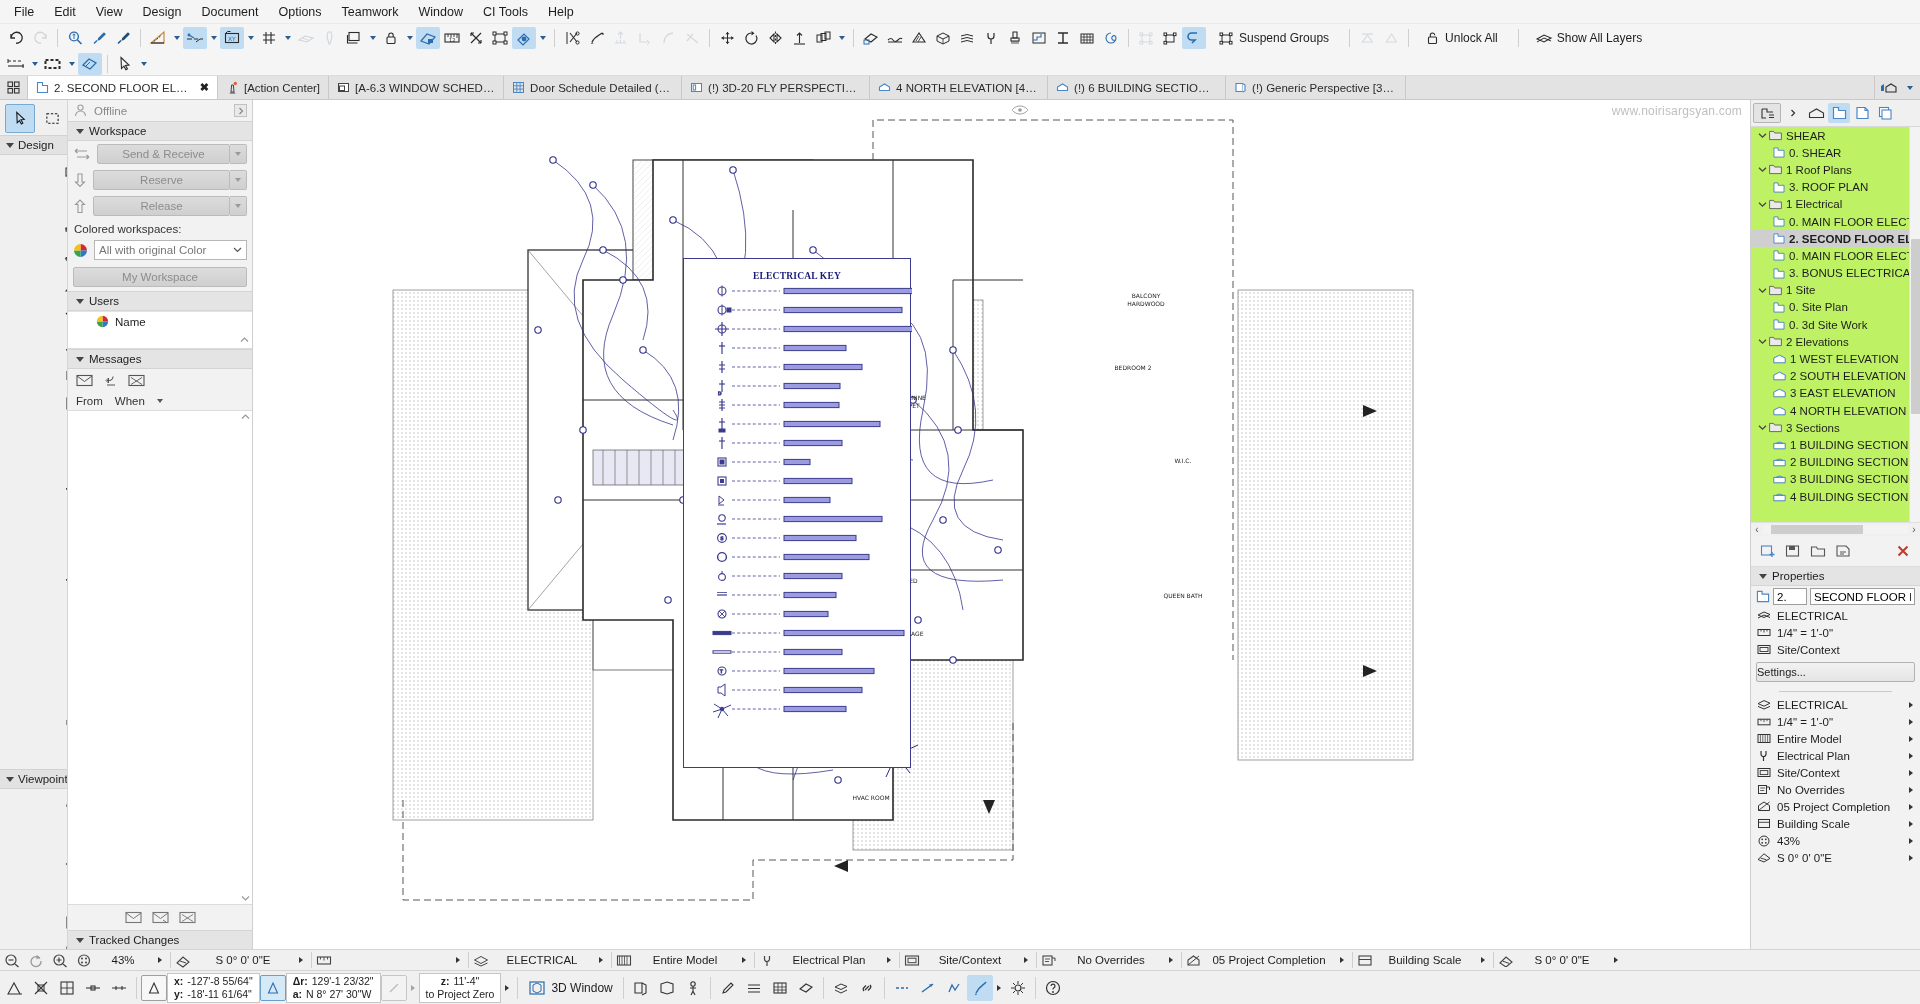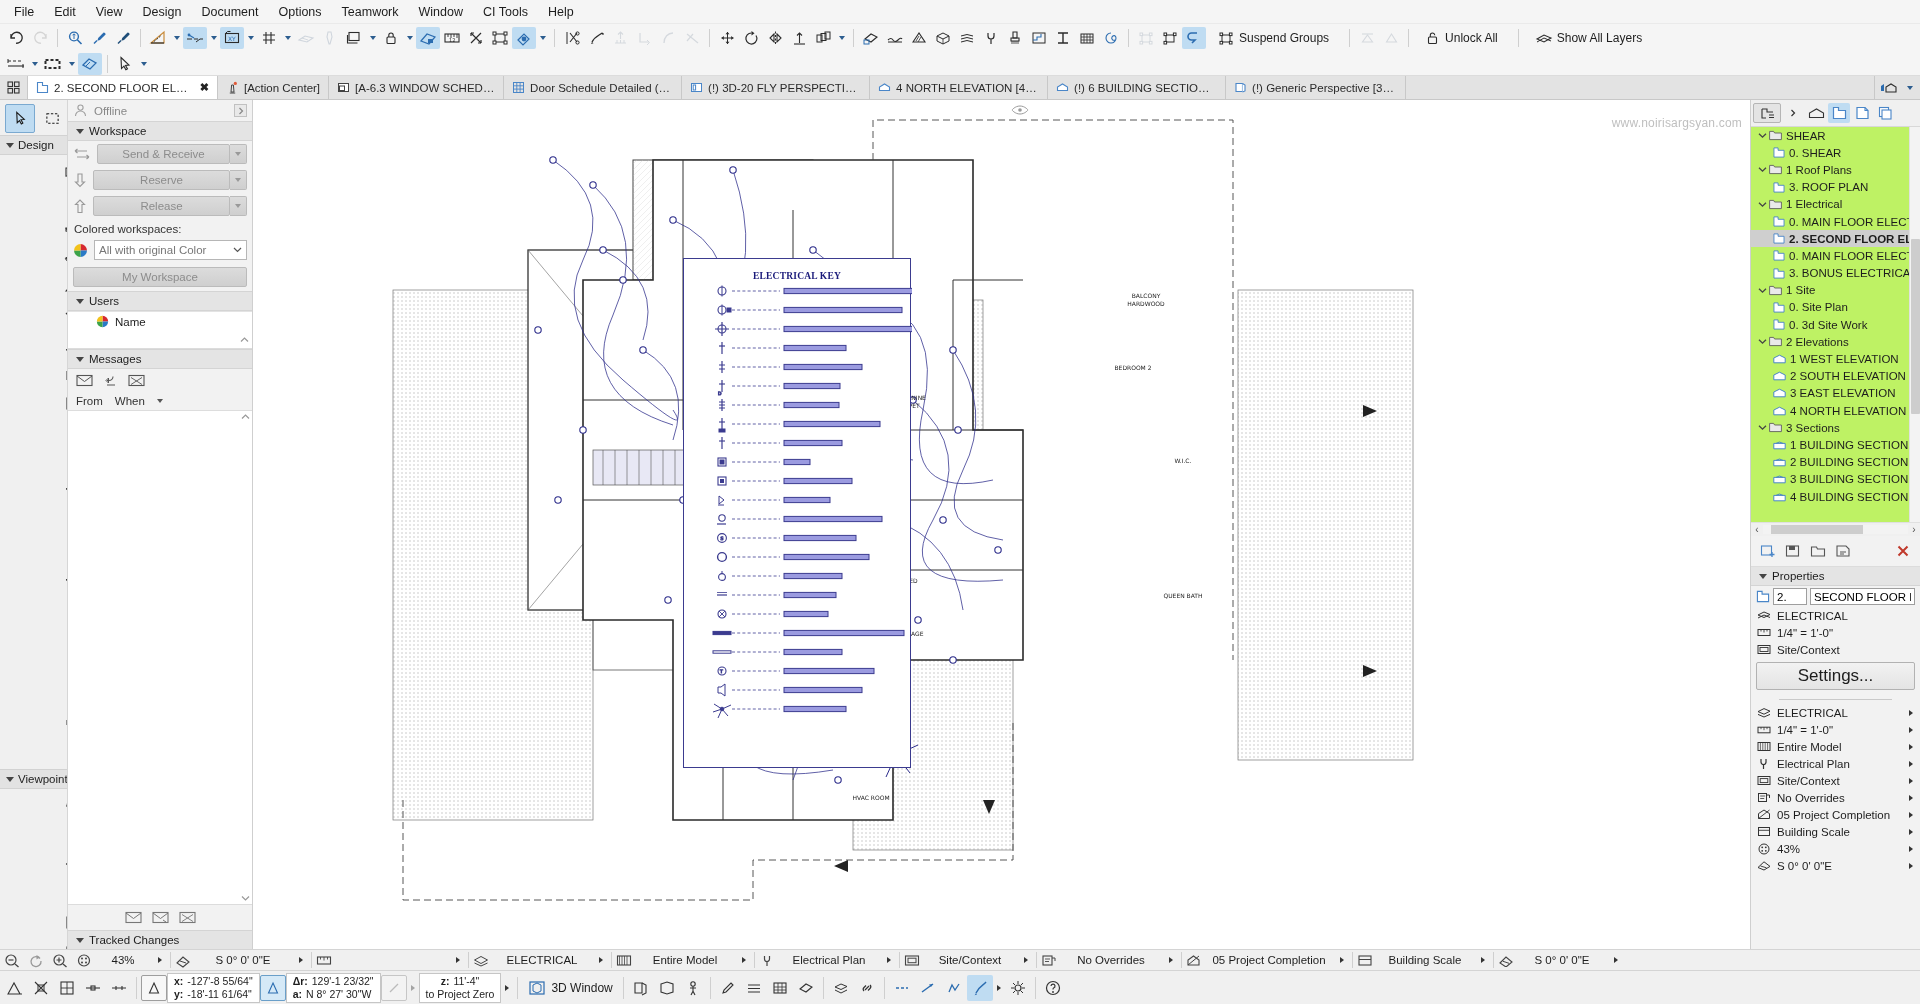--- a/index.html
+++ b/index.html
@@ -95,21 +95,21 @@
   .userrow { display:flex; align-items:center; gap:6px; padding:3px 5px 3px 28px; background:#fff; border-top:1px solid #e3e3e3;}
   .pal-spacer { flex:1 1 auto; }
   .msg-toolrow { display:flex; gap:10px; padding:5px 8px; }
   .msg-head { display:flex; gap:12px; padding: 3px 8px; border-bottom:1px solid #ddd; color:#333;}
   .msg-head .arrow { border-left:3.5px solid transparent;border-right:3.5px solid transparent;border-top:4px solid #555; align-self:center;}
   .pal-bottom { display:flex; gap:10px; justify-content:center; padding:6px 0; }
   .tracked { background:#e4e4e4; padding:3px 5px; display:flex; align-items:center; gap:5px; border-top:1px solid #d4d4d4;}
 
   
   .canvaswrap { flex: 1 1 auto; position: relative; background: #ffffff; overflow: hidden; }
-  .watermark { position:absolute; right: 8px; top: 16px; color:#bfbfbf; font-size:12px; letter-spacing:.2px;}
+  .watermark { position:absolute; right: 8px; top: 4px; color:#bfbfbf; font-size:12px; letter-spacing:.2px;}
   .eyebtn { position:absolute; left: 756px; top: 2px; width:22px;height:16px; display:flex;align-items:center;justify-content:center; }
 
   
   .rightcol { width: 170px; background: #f2f2f2; border-left: 1px solid #cfcfcf; display:flex; flex-direction:column; font-size:11.5px;}
   .nav-toolbar { display:flex; align-items:center; gap:1px; padding: 3px 2px; background:#f0f0f0; border-bottom:1px solid #d8d8d8;}
   .nav-tb { width:22px;height:20px;display:flex;align-items:center;justify-content:center;border-radius:2px;cursor:default;}
   .nav-tb.active{background:#bfdcf2;}
   .nav-tb.boxed { border:1px solid #b5b5b5; background:#e4e4e4; width:28px; }
   .tree { flex: 0 0 auto; background:#bef264; overflow:hidden; position:relative; height:395px; }
   .trow { display:flex; align-items:center; height:17.2px; padding-left:4px; white-space:nowrap; cursor:default; font-size:11.5px;}
@@ -126,21 +126,21 @@
   .nav-btnrow .sp { flex:1 1 auto; }
   .props-hdr { background:#e4e4e4; padding:3px 5px; display:flex; align-items:center; gap:5px; border-bottom:1px solid #d4d4d4;}
   .prow { display:flex; align-items:center; gap:6px; padding: 2px 5px; min-height:17px; }
   .prow .pi { width:15px; display:flex; align-items:center; justify-content:center; flex:0 0 15px;}
   .prow .ptx { flex:1 1 auto; overflow:hidden; text-overflow:ellipsis; white-space:nowrap;}
   .prow .pright { width:9px; color:#333; display:flex; align-items:center; justify-content:center;}
   .prow .pright::after{content:"";border-top:3.5px solid transparent;border-bottom:3.5px solid transparent;border-left:4px solid #333;}
   .idfield { display:flex; gap:3px; align-items:center; padding: 2px 5px;}
   .idfield input { font-family:"Liberation Sans",sans-serif; font-size:11.5px; border:1px solid #9e9e9e; height:17px; padding:0 3px; background:#fff;}
   .settings-btn { margin:4px 5px; background: linear-gradient(#f2f2f2,#e4e4e4); border:1px solid #b2b2b2; border-radius:2px;
-                  text-align:center; padding:3px 0; font-size:17px; cursor:default;}
+                  text-align:left; padding:3px 0; font-size:11px; cursor:default;}
   .phr { height:1px; background:#c9c9c9; margin:5px 28px 4px 28px;}
 
   
   .statusbar {
     flex: 0 0 21px; height:21px; background: #f0f0f0; display:flex; align-items:center;
     border-top: 1px solid #d4d4d4; font-size: 11.5px;
   }
   .sb-item { display:flex; align-items:center; height:100%; padding: 0 4px; cursor:default;}
   .sb-item .lab { padding: 0 8px; white-space:nowrap;}
   .sb-arrow { width:12px; display:flex; align-items:center; justify-content:center;}

